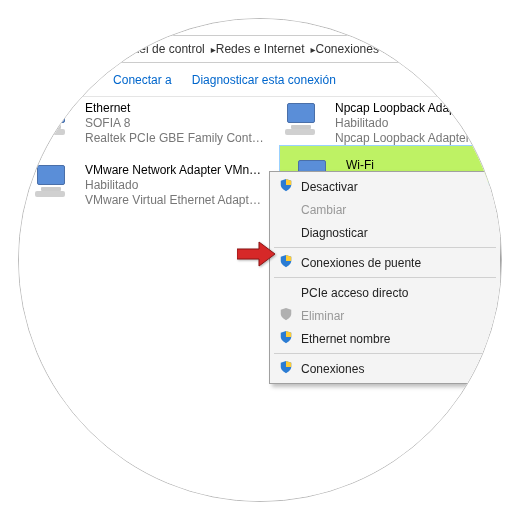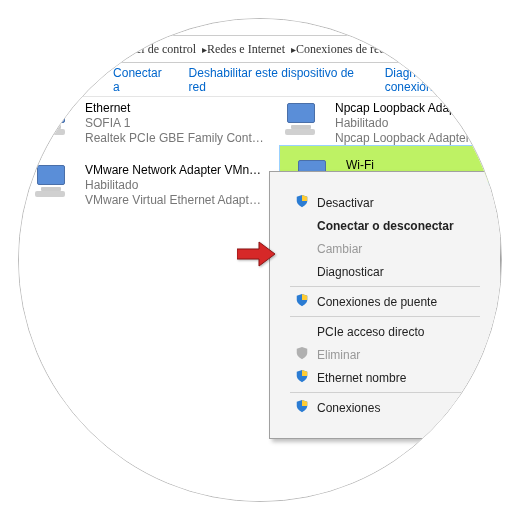--- a/index.html
+++ b/index.html
@@ -6,36 +6,36 @@
   body { font-family: "Segoe UI", Tahoma, sans-serif; font-size: 12px; background: #f5f5f5; overflow: hidden; }
   .viewport { width: 520px; height: 520px; position: relative; background: #fff; }
   .circle { width: 484px; height: 484px; border-radius: 50%; border: 1px solid #bbb; position: absolute; top: 18px; left: 18px; overflow: hidden; background: #fff; }
   .inner { width: 520px; height: 520px; position: absolute; top: -18px; left: -18px; background: #fff; }
   .titlebar { height: 30px; display:flex; align-items:center; padding-left:100px; font-size:13px; color:#444; }
   .breadcrumb { height: 28px; border: 1px solid #ccc; margin: 4px 10px 0 30px; display:flex; align-items:center; font-size:12px; }
   .breadcrumb .nav { display:flex; gap:2px; padding:0 6px; }
   .breadcrumb .nav-btn { width:22px; height:20px; border:1px solid #ddd; background:#f8f8f8; display:flex; align-items:center; justify-content:center; color:#888; }
   .breadcrumb .shield { margin:0 6px 0 8px; }
   .crumb { display:flex; align-items:center; gap:6px; }
-  .crumb span { color:#333;font-family:Liberation Serif, serif; }
+  .crumb span { color:#333; }
   .chev { color:#888; font-size:10px; }
   .toolbar { height:34px; display:flex; align-items:center; gap:20px; padding-left:40px; border-bottom:1px solid #e5e5e5; font-size:12px; }
   .toolbar .tb { color:#0066cc; cursor:pointer; }
   .toolbar .tb.strong { color:#1b3f8b; }
   .content { position:relative; padding:6px 10px 10px 30px; }
   .adapter { display:flex; align-items:flex-start; gap:14px; position:absolute; }
   .adapter-icon { width:40px; height:32px; position:relative; }
   .adapter-icon .screen { width:28px; height:20px; background:#5a8ed8; border:1px solid #4a6fa8; position:absolute; top:2px; left:6px; border-radius:2px; }
   .adapter-icon .base { width:20px; height:4px; background:#ccc; position:absolute; top:24px; left:10px; border-radius:1px; }
   .adapter-icon .cable { width:30px; height:6px; background:#d0d0d0; position:absolute; top:28px; left:4px; border-radius:2px; }
   .adapter-text { line-height:1.25; max-width:180px; }
   .adapter-text .name { color:#000; white-space:nowrap; overflow:hidden; text-overflow:ellipsis; }
   .adapter-text .line2, .adapter-text .line3 { color:#777; white-space:nowrap; overflow:hidden; text-overflow:ellipsis; }
   .selected { background:#bef264; border:1px solid #99d1ff; padding:12px; }
-  .context-menu { position:absolute; top:170px; left:268px; width:232px; background:#f4f4f4; border:1px solid #a0a0a0; box-shadow:3px 3px 4px rgba(0,0,0,0.25); padding:19px; z-index:10; }
+  .context-menu { position:absolute; top:170px; left:268px; width:232px; background:#f4f4f4; border:1px solid #a0a0a0; box-shadow:3px 3px 4px rgba(0,0,0,0.25); padding:3px; z-index:10; }
   .context-menu .mi { display:flex; align-items:center; height:23px; padding:0 8px 0 28px; position:relative; color:#222; }
   .context-menu .mi.disabled { color:#999; }
   .context-menu .mi.bold { font-weight:600; }
   .context-menu .sep { height:1px; background:#d0d0d0; margin:3px 1px; }
   .context-menu .shield-icon { position:absolute; left:6px; }
   .arrow { position:absolute; left:236px; top:240px; z-index:20; }
   .arrow svg { filter: drop-shadow(1px 1px 1px rgba(0,0,0,0.3)); }
   svg.shield-svg { width:14px; height:14px; }
 </style>
 </head>
@@ -72,35 +72,34 @@
         <div class="crumb">
             <span>Conexiones de red</span>
             <span class="chev">▸</span>
           </div>
       </div>
 
       <div class="toolbar">
         <span class="tb strong">nizar</span>
           <span style="color:#1b3f8b">▾</span>
         <span class="tb">Conectar a</span>
-        <span class="tb">Deshabilitar este dispositivo de red</span>
         <span class="tb">Diagnosticar esta conexión</span>
       </div>
 
       <div class="content">
 
         <div class="adapter" style="top:4px; left:30px;">
           <div class="adapter-icon">
               <div class="screen"></div>
               <div class="base"></div>
               <div class="cable"></div>
             </div>
           <div class="adapter-text">
             <div class="name">Ethernet</div>
-            <div class="line2">SOFIA 1</div>
+            <div class="line2">SOFIA 8</div>
             <div class="line3">Realtek PCIe GBE Family Controller</div>
           </div>
         </div>
 
         <div class="adapter" style="top:4px; left:280px;">
           <div class="adapter-icon">
               <div class="screen"></div>
               <div class="base"></div>
               <div class="cable"></div>
             </div>
@@ -145,23 +144,20 @@
 
       </div>
 
       <div class="context-menu">
         <div class="mi">
           <span class="shield-icon"><svg class="shield-svg" viewBox="0 0 16 16">
                 <path fill="#2b7cd3" d="M8 1 L14 3 V8 C14 12 8 15 8 15 C8 15 2 12 2 8 V3 Z"></path>
                 <path fill="#ffcc33" d="M8 1 L14 3 V8 L8 8 Z"></path>
               </svg></span>
           <span>Desactivar</span>
-        </div>
-        <div class="mi bold">
-          <span>Conectar o desconectar</span>
         </div>
         <div class="mi disabled">
           <span>Cambiar</span>
         </div>
         <div class="mi">
           <span>Diagnosticar</span>
         </div>
         <div class="sep"></div>
         <div class="mi">
           <span class="shield-icon"><svg class="shield-svg" viewBox="0 0 16 16">

